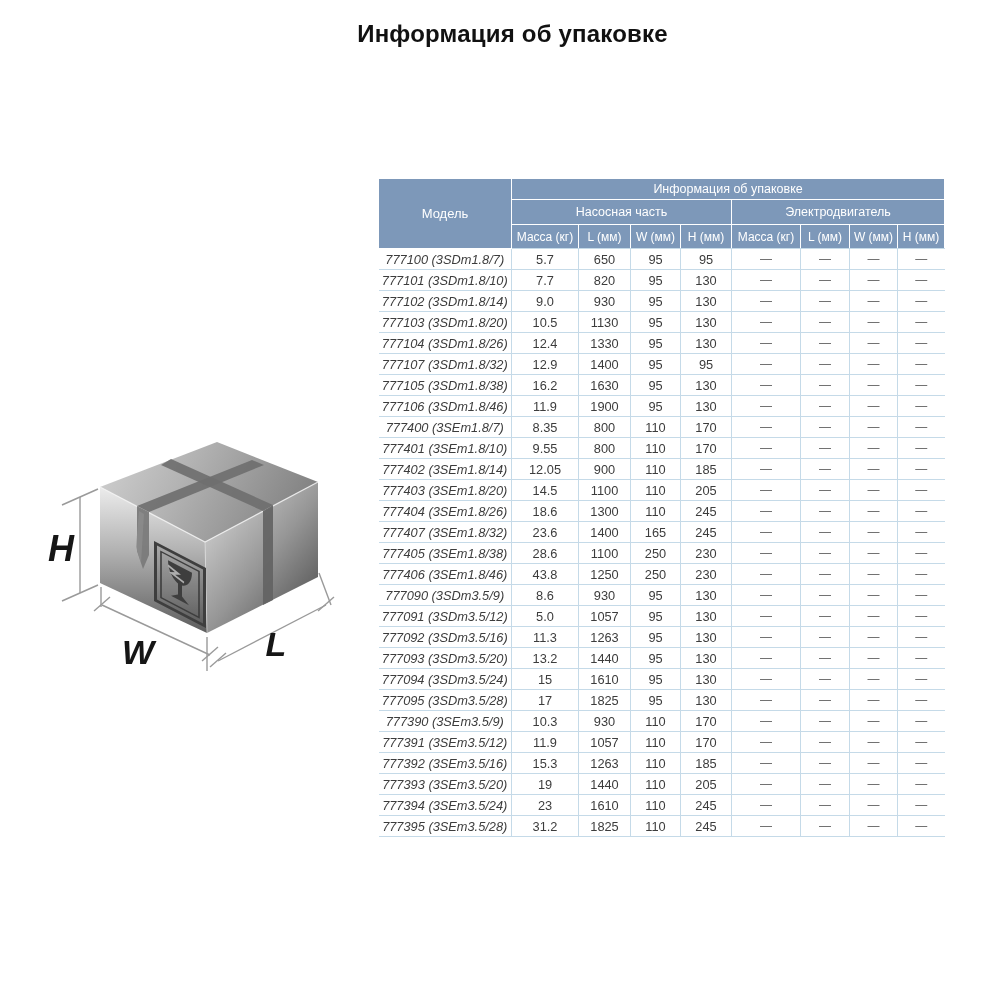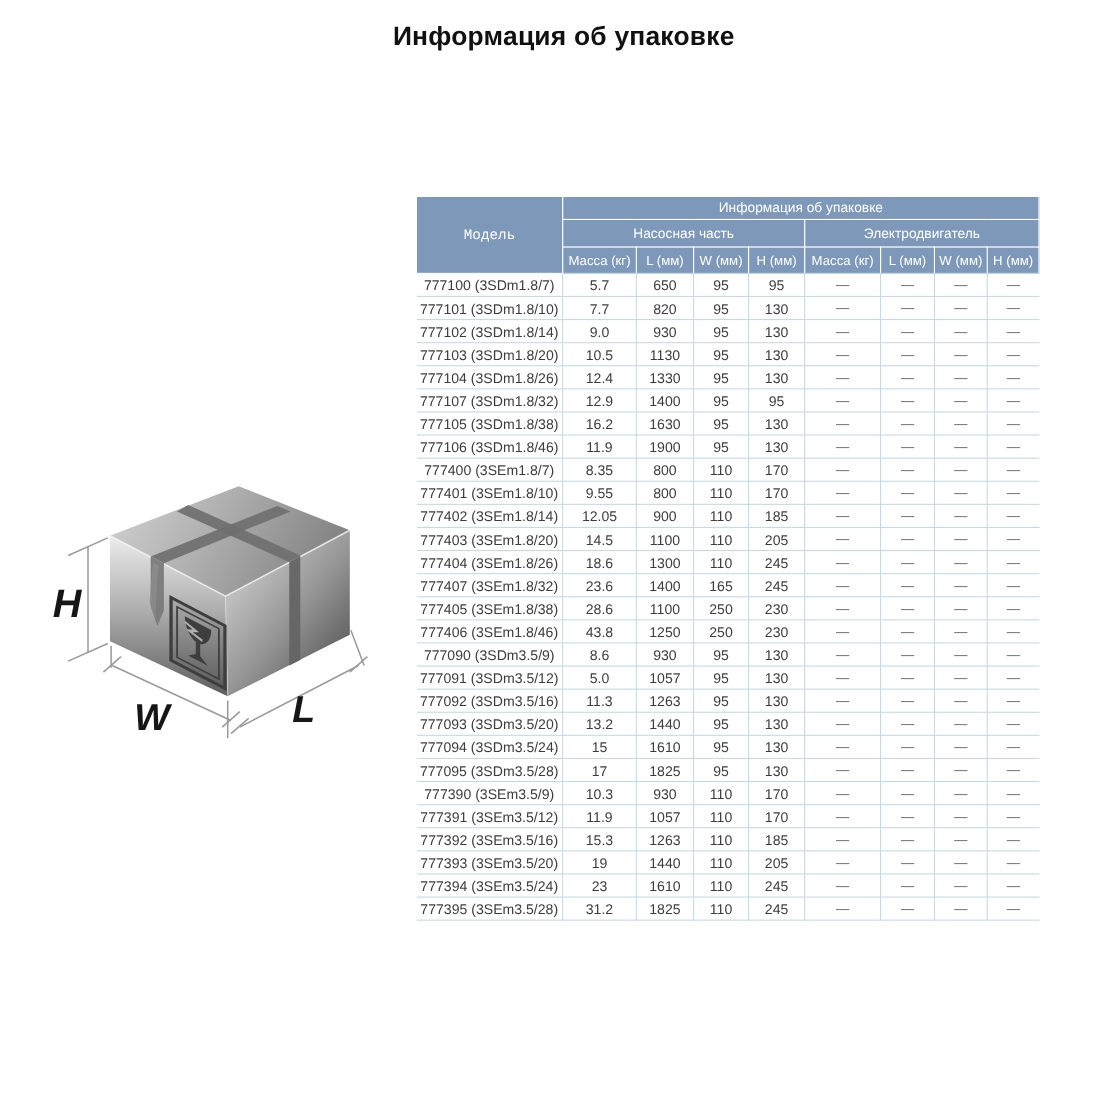--- a/index.html
+++ b/index.html
@@ -32,27 +32,27 @@
   }
   .pack-table thead th{
     background:var(--header-bg);color:var(--header-text);
     font-weight:400;font-size:12.5px;
     border:1px solid #ffffff;padding:0;
     text-align:center;vertical-align:middle;
   }
   .pack-table thead tr.h1 th{height:21px;}
   .pack-table thead tr.h2 th{height:25px;}
   .pack-table thead tr.h3 th{height:24px;font-size:12px;border-bottom:1px solid var(--grid-line);margin-left:12px;}
-  .pack-table thead th.model-head{font-size:13px;font-family:Liberation Mono, monospace;}
+  .pack-table thead th.model-head{font-size:13px;}
   .pack-table tbody td{
     border:1px solid var(--grid-line);
     height:21px;padding:0;text-align:center;vertical-align:middle;
     font-size:12.8px;color:var(--cell-text);white-space:nowrap;
   }
-  .pack-table tbody td:first-child{border-left:none;}
+  .pack-table tbody td:first-child{border-left:none;font-style:italic;}
   .pack-table tbody td:last-child{border-right:none;}
   .pack-table tbody td.dash{color:var(--dash-text);font-size:12px;}
   .dim-label{
     font-family:"Liberation Sans", sans-serif;
     font-weight:bold;font-style:italic;fill:#161616;
   }
 </style>
 </head>
 <body>
 

